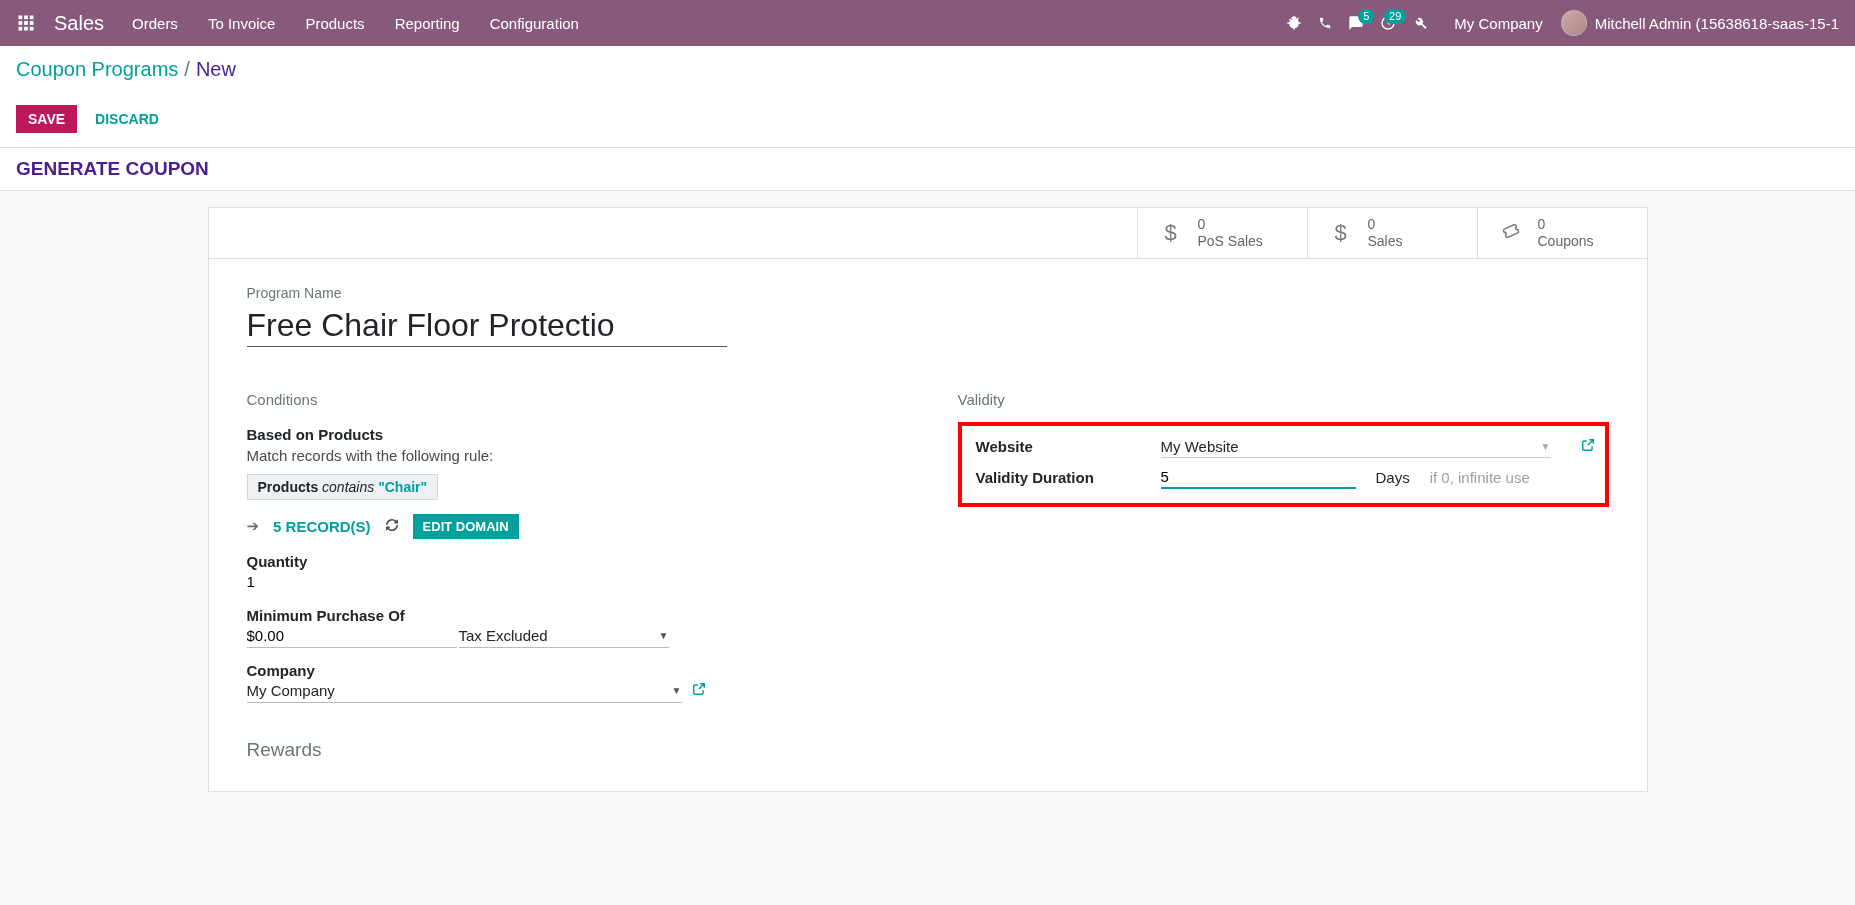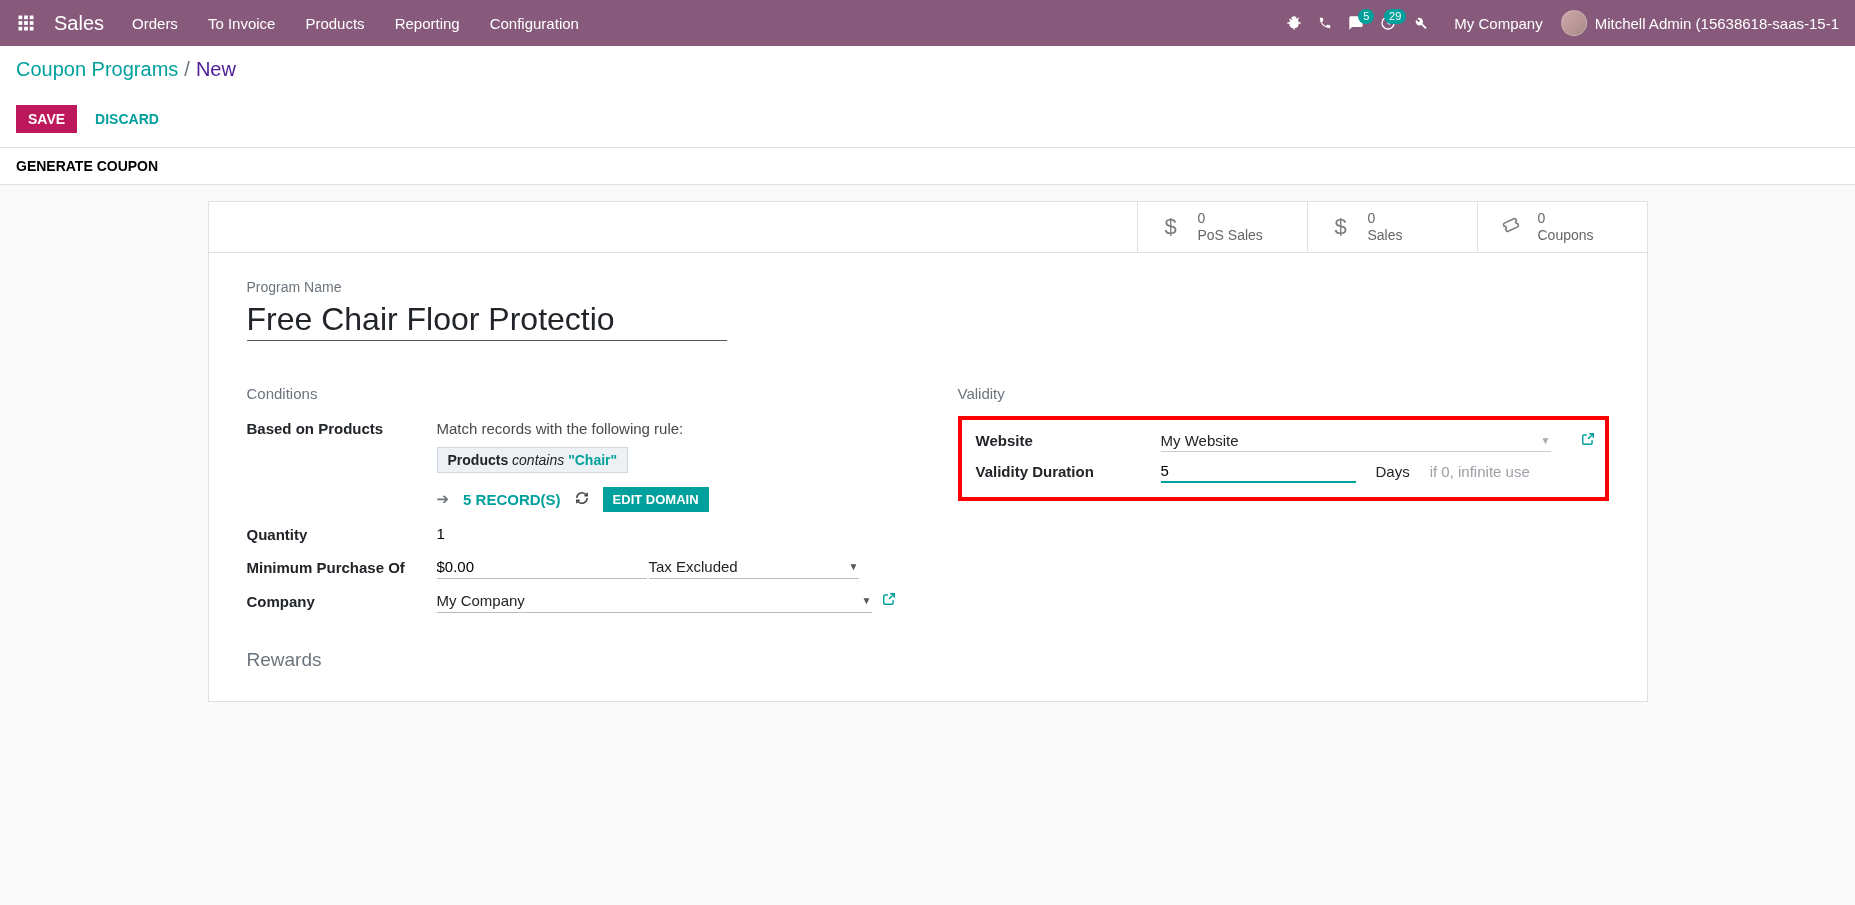--- a/index.html
+++ b/index.html
@@ -21,41 +21,41 @@
 
 .header-area { background: #fff; padding: 12px 16px 0 16px; }
 .breadcrumb { font-size: 20px; display:flex; align-items:center; gap:6px; margin-bottom: 24px; }
 .breadcrumb a { color: #00a09d; font-weight: 500; text-decoration: none; }
 .breadcrumb .sep { color: #6c757d; }
 .breadcrumb .current { color: #4c1d95; }
 .actions { display:flex; gap: 18px; align-items:center; padding-bottom: 14px; }
 .btn-primary { background: #be185d; color: #fff; border: none; padding: 6px 12px; font-size: 14px; font-weight: bold; cursor:pointer; }
 .btn-link { color: #00a09d; font-weight: bold; font-size: 14px; cursor:pointer; background:none; border:none; }
 .statusbar { padding: 10px 16px; background:#fff; }
-.statusbar .gen-btn { color:#000000; font-weight:bold; font-size:14px; cursor:pointer; background:none; border:none; }
+.statusbar .gen-btn { color:#4c1d95; font-weight:bold; font-size:19px; cursor:pointer; background:none; border:none; }
 .hr { border:0; border-top:1px solid #e0e0e0; }
 
 
 .sheet-wrap { padding: 16px 0 0 0; display:flex; justify-content:center; }
 .sheet { width: 1440px; background:#fff; border:1px solid #e0e0e0; position:relative; padding-bottom: 30px;}
 .stat-buttons { display:flex; justify-content:flex-end; border-bottom: 1px solid #e0e0e0; }
 .stat-btn { border-left: 1px solid #e0e0e0; padding: 8px 20px; display:flex; align-items:center; gap:14px; cursor:pointer; min-width:170px; }
 .stat-btn .stat-ico { font-size:22px; color:#7c7c7c; width:26px; text-align:center; }
 .stat-btn .stat-text .val { font-size:14px; color:#666; line-height:1.2; }
 .stat-btn .stat-text .lbl { font-size:14px; color:#666; line-height:1.2; }
 
 .form-body { padding: 26px 38px 0 38px; }
 .section-label { font-size:14px; color:#6c757d; margin-bottom:4px; }
 .title-input { font-size: 32px; border:0; border-bottom: 1px solid #555; outline:none; width: 480px; padding: 2px 0; color:#212529; }
 
 .two-col { display:flex; gap: 60px; margin-top: 44px; }
 .col { flex:1; }
 .col-title { color:#6c757d; font-size:15px; margin-bottom: 14px; }
 
-.field-row { display:flex; align-items:flex-start; font-size:15px; }
+.field-row { display:flex; align-items:flex-start; font-size:15px;flex-direction:column; }
 .field-row + .field-row { margin-top: 10px; }
 .field-label { width: 190px; font-weight: bold; color:#212529; padding-top:4px; }
 .field-value { flex:1; }
 
 .domain-desc { color:#4a4a4a; margin-bottom:10px; padding-top:4px; }
 .domain-tag { background:#eef1f3; border:1px solid #d0d7de; padding:4px 10px; display:inline-block; font-size:14px; }
 .domain-tag .dp { font-weight:600; }
 .domain-tag .dv { color:#00a09d; font-weight:600; }
 .domain-actions { display:flex; align-items:center; gap:14px; margin-top:14px; }
 .domain-actions .arrow { color:#6c757d; }

